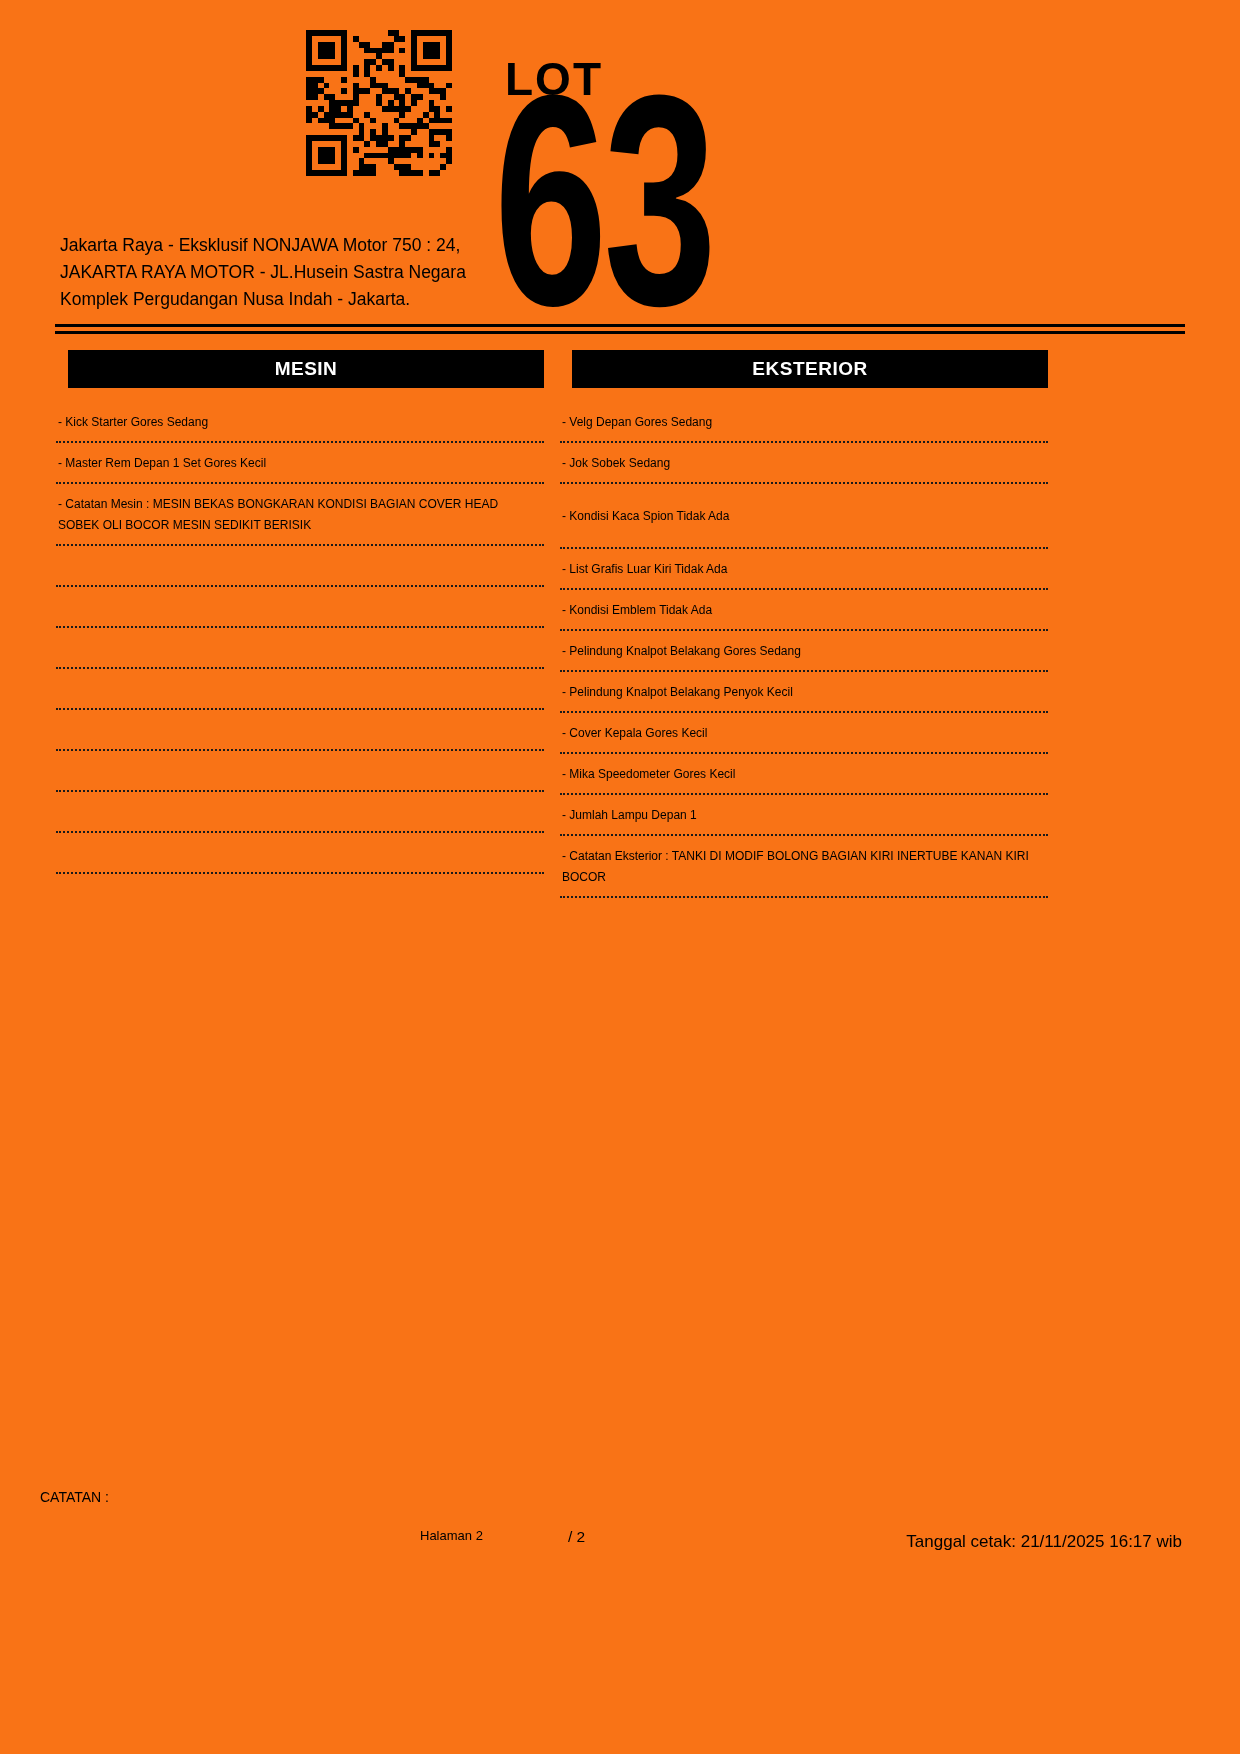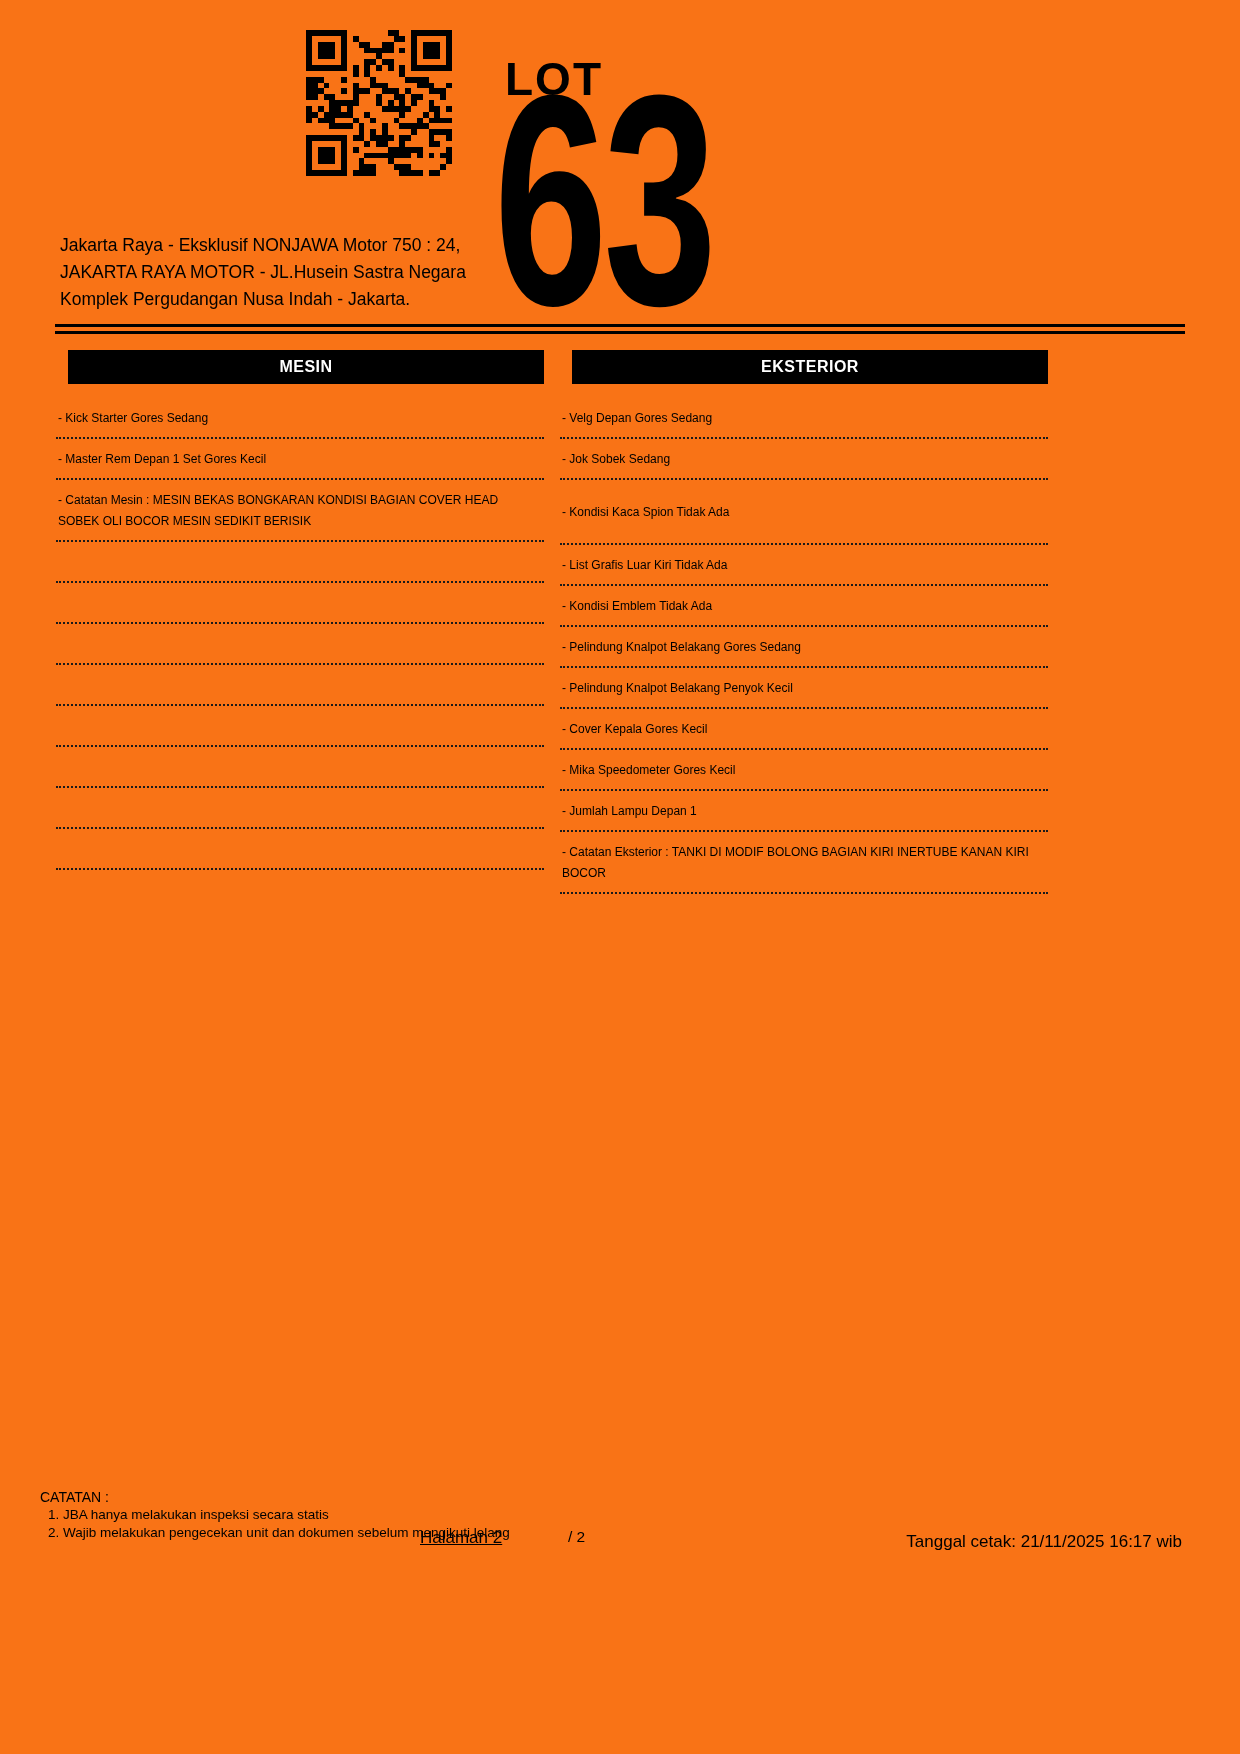--- a/index.html
+++ b/index.html
@@ -40,21 +40,21 @@
     border-bottom:3.5px solid #000;
   }
   .columns {
     position:absolute; left:56px; top:350px;
     width:992px;
     display:flex; gap:16px;
   }
   .col { width:488px; }
   .col-header {
     background:#000; color:#fff;
-    font-weight:bold; font-size:16px;
+    font-weight:bold; font-size:19px;
     text-align:center; padding:8px 12px;
     letter-spacing:0.5px;
     margin-bottom:14px;
     margin-left:12px;
   }
   .row {
     min-height:41px;
     padding:10px 2px 8px;
     font-size:12px; line-height:21px;
     border-bottom:2px dotted #1a1a1a;
@@ -64,22 +64,21 @@
     display:flex; align-items:center;
   }
   .notes {
     position:absolute; left:40px; top:1488px;
     font-size:13.5px; line-height:18px;
   }
   .notes-title { font-size:14px; }
   .notes-items { padding-left:8px; }
   .footer-page-label {
     position:absolute; left:420px; top:1528px;
-    font-size:17px;
-    text-decoration:underline;
+    font-size:13px;
   }
   .footer-page-total {
     position:absolute; left:568px; top:1528px;
     font-size:15.5px;
   }
   .footer-print-date {
     position:absolute; right:58px; top:1532px;
     font-size:17px;
   }
 </style>
@@ -426,23 +425,19 @@
       <div class="row">- Cover Kepala Gores Kecil</div>
       <div class="row">- Mika Speedometer Gores Kecil</div>
       <div class="row">- Jumlah Lampu Depan 1</div>
       <div class="row">- Catatan Eksterior :  TANKI DI MODIF BOLONG BAGIAN KIRI INERTUBE KANAN KIRI BOCOR</div>
     </div>
 
   </div>
 
   <div class="notes">
     <div class="notes-title">CATATAN :</div>
-    <div class="notes-items">
-      <div>1. JBA hanya melakukan inspeksi secara statis</div>
-      <div>2. Wajib melakukan pengecekan unit dan dokumen sebelum mengikuti lelang</div>
-    </div>
   </div>
 
   <div class="footer-page-label">Halaman 2</div>
   <div class="footer-page-total">/ 2</div>
   <div class="footer-print-date">Tanggal cetak: 21/11/2025 16:17 wib</div>
 
 </div>
 
 </body></html>

